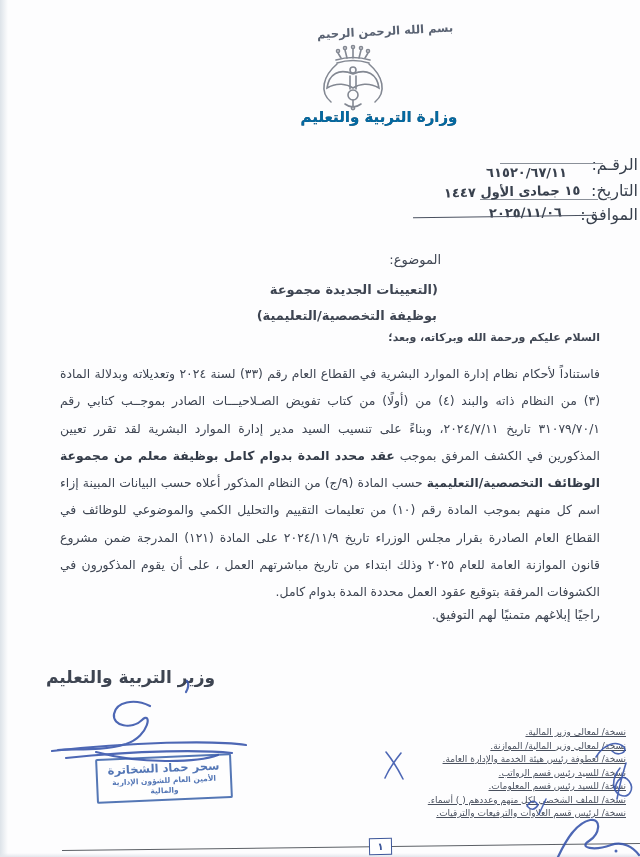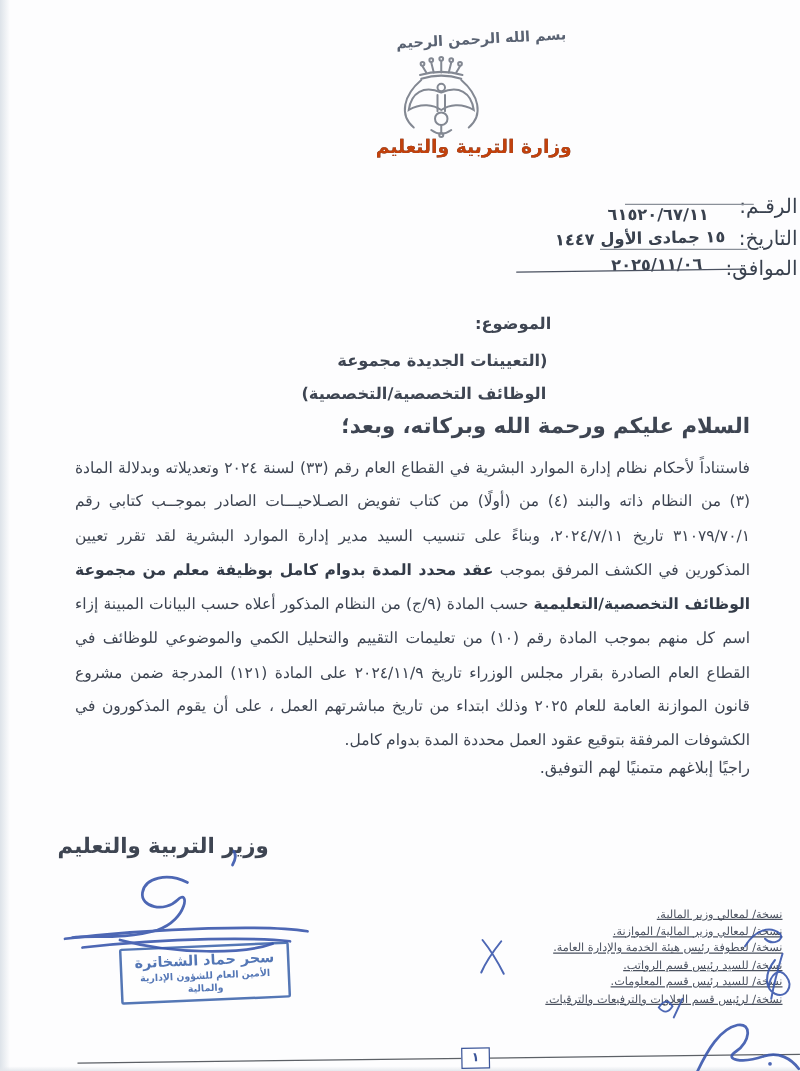--- a/index.html
+++ b/index.html
@@ -12,46 +12,46 @@
   .scan-edge{position:absolute;left:0;top:0;bottom:0;width:8px;
     background:linear-gradient(90deg,#dde3e9,rgba(255,255,255,0));}
   .scan-edge-b{position:absolute;left:0;right:0;bottom:0;height:4px;
     background:linear-gradient(0deg,#e3e7ec,rgba(255,255,255,0));}
 
   
   .bismillah{position:absolute; top:24px; left:300px; width:170px; text-align:center;
     font-size:11.5px; font-weight:700; color:#5a6373; transform:rotate(-3deg); direction:rtl;}
   .emblem{position:absolute; top:44px; left:303px; width:100px; height:68px;}
   .ministry{position:absolute; top:108px; left:296px; width:166px; text-align:center;
-    font-size:15px; font-weight:700; color:#c2410c; text-shadow:0 0 .4px #434b58;}
+    font-size:15px; font-weight:700; color:#0369a1; text-shadow:0 0 .4px #434b58;}
 
   
   .lbl{position:absolute; font-size:16px; font-weight:400; color:#39414e; direction:rtl;}
   .lbl-num{top:155px; right:2px;}
   .lbl-date{top:181px; right:2px;}
   .lbl-greg{top:205px; right:2px;}
   .formline{position:absolute; border-top:1px solid #8a9099; height:0;}
   .line-num{top:163px; right:37px; width:103px;}
   .line-date{top:199px; right:42px; width:118px;}
   .metaval{position:absolute; font-weight:700; color:#39414e; white-space:nowrap; direction:rtl;}
   .val-num{top:165px; right:73px; font-size:13px; letter-spacing:.5px;}
   .val-date{top:184px; right:60px; font-size:13px; transform:rotate(-1.2deg);}
   .val-greg{top:205px; right:78px; font-size:13px; letter-spacing:1px; transform:rotate(-.8deg);}
   .line-greg{position:absolute; top:216px; right:45px; width:182px; height:0;
     border-top:1.3px solid #4a5160; transform:rotate(-.8deg);}
 
   
   .addressee{position:absolute; top:226px; left:223px; width:190px; text-align:center;
     font-size:13px; font-weight:700; direction:rtl;}
-  .subject-label{position:absolute; top:252px; right:199px; font-size:13px; font-weight:700;}
+  .subject-label{position:absolute; top:252px; right:199px; font-size:13px; font-weight:400;}
   .subject-l1{position:absolute; top:282px; right:202px; font-size:13px; font-weight:700; direction:rtl;}
   .subject-l2{position:absolute; top:308px; right:203px; font-size:13px; font-weight:700; direction:rtl;}
 
   
-  .salutation{position:absolute; top:331px; right:40px; font-size:17px; font-weight:700; direction:rtl;}
+  .salutation{position:absolute; top:331px; right:40px; font-size:11px; font-weight:700; direction:rtl;}
   .body-par{position:absolute; top:360px; right:40px; left:60px; direction:rtl;
     text-align:justify; text-align-last:right; font-size:12.4px; line-height:27.3px;
     color:#3e4552; word-spacing:-.3px;}
   .body-par .b{font-weight:700; color:#333b48;}
   .closing-request{position:absolute; top:607px; right:40px; font-size:12.8px; direction:rtl;}
   .closing{position:absolute; top:637px; left:150px; width:330px; text-align:center;
     font-size:13.5px; font-weight:700;}
   .signer{position:absolute; top:667px; left:46px; font-size:17px; font-weight:700; direction:rtl;}
 
   
@@ -110,39 +110,40 @@
   <div class="lbl lbl-date">التاريخ:</div>
   <div class="formline line-date"></div>
   <div class="metaval val-date">١٥ جمادى الأول ١٤٤٧</div>
 
   <div class="lbl lbl-greg">الموافق:</div>
   <div class="metaval val-greg">٢٠٢٥/١١/٠٦</div>
   <div class="line-greg"></div>
 
   <div class="subject-label">الموضوع:</div>
   <div class="subject-l1">(التعيينات الجديدة مجموعة</div>
-  <div class="subject-l2">الوظائف التخصصية/التخصصية)</div>
+  <div class="subject-l2">بوظيفة التخصصية/التعليمية)</div>
 
   <div class="salutation">السلام عليكم ورحمة الله وبركاته، وبعد؛</div>
   <div class="body-par"><span>فاستناداً لأحكام نظام إدارة الموارد البشرية في القطاع العام رقم (٣٣) لسنة ٢٠٢٤ وتعديلاته وبدلالة المادة (٣) من النظام ذاته والبند (٤) من (أولًا) من كتاب تفويض الصـلاحيـــات الصادر بموجــب كتابي رقم ٣١٠٧٩/٧٠/١ تاريخ ٢٠٢٤/٧/١١، وبناءً على تنسيب السيد مدير إدارة الموارد البشرية لقد تقرر تعيين المذكورين في الكشف المرفق بموجب </span><span class="b">عقد محدد المدة بدوام كامل بوظيفة معلم من مجموعة الوظائف التخصصية/التعليمية</span><span> حسب المادة (٩/ج) من النظام المذكور أعلاه حسب البيانات المبينة إزاء اسم كل منهم بموجب المادة رقم (١٠) من تعليمات التقييم والتحليل الكمي والموضوعي للوظائف في القطاع العام الصادرة بقرار مجلس الوزراء تاريخ ٢٠٢٤/١١/٩ على المادة (١٢١) المدرجة ضمن مشروع قانون الموازنة العامة للعام ٢٠٢٥ وذلك ابتداء من تاريخ مباشرتهم العمل ، على أن يقوم المذكورون في الكشوفات المرفقة بتوقيع عقود العمل محددة المدة بدوام كامل.</span></div>
   <div class="closing-request">راجيًا إبلاغهم متمنيًا لهم التوفيق.</div>
 
   <div class="signer">وزير التربية والتعليم</div>
 
   <div class="stamp">
     <div class="stamp-name">سحر حماد الشخاترة</div>
     <div class="stamp-title">الأمين العام للشؤون الإدارية والمالية</div>
   </div>
 
   <div class="cc">
     <div>نسخة/ لمعالي وزير المالية.</div>
     <div>نسخة/ لمعالي وزير المالية/ الموازنة.</div>
     <div>نسخة/ لعطوفة رئيس هيئة الخدمة والإدارة العامة.</div>
     <div>نسخة/ للسيد رئيس قسم الرواتب.</div>
     <div>نسخة/ للسيد رئيس قسم المعلومات.</div>
+    <div>نسخة/ للملف الشخصي لكل منهم وعددهم (     ) أسماء.</div>
     <div>نسخة/ لرئيس قسم العلاوات والترفيعات والترقيات.</div>
   </div>
 
   <div class="bottom-rule"></div>
   <div class="page-box">١</div>
 
   <svg class="ink-overlay" viewBox="0 0 640 857">
     <g fill="none" stroke="#3a57ad" stroke-linecap="round" opacity=".9">
 
       <g stroke-width="2.2">

